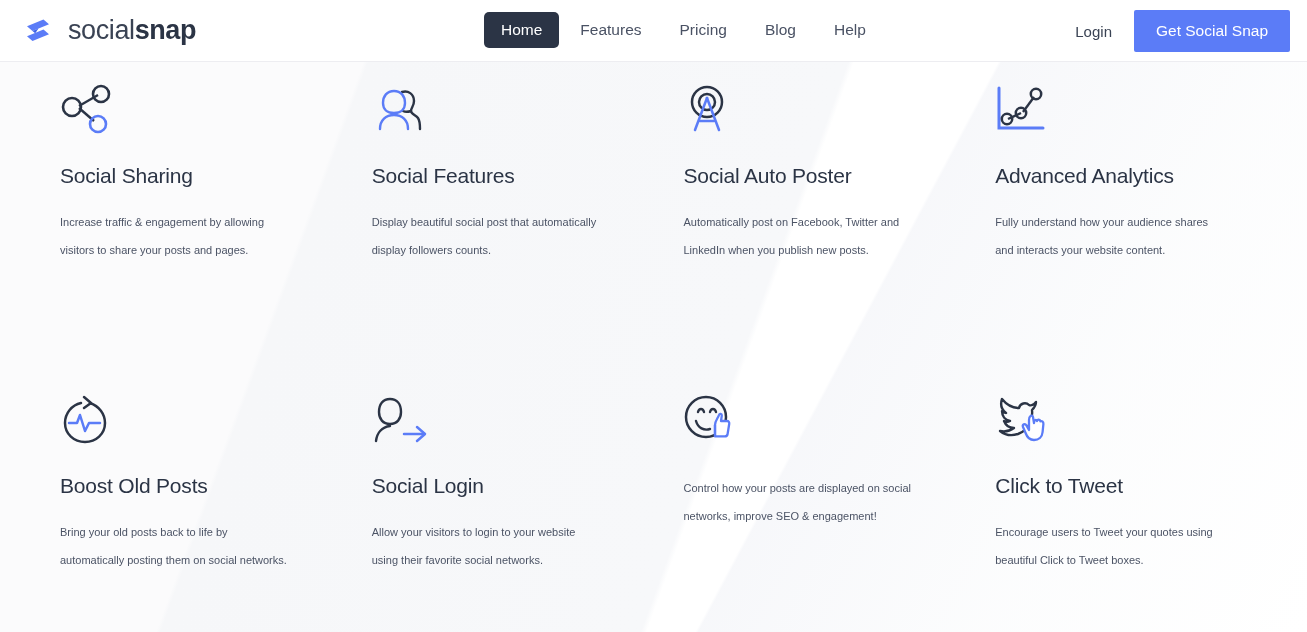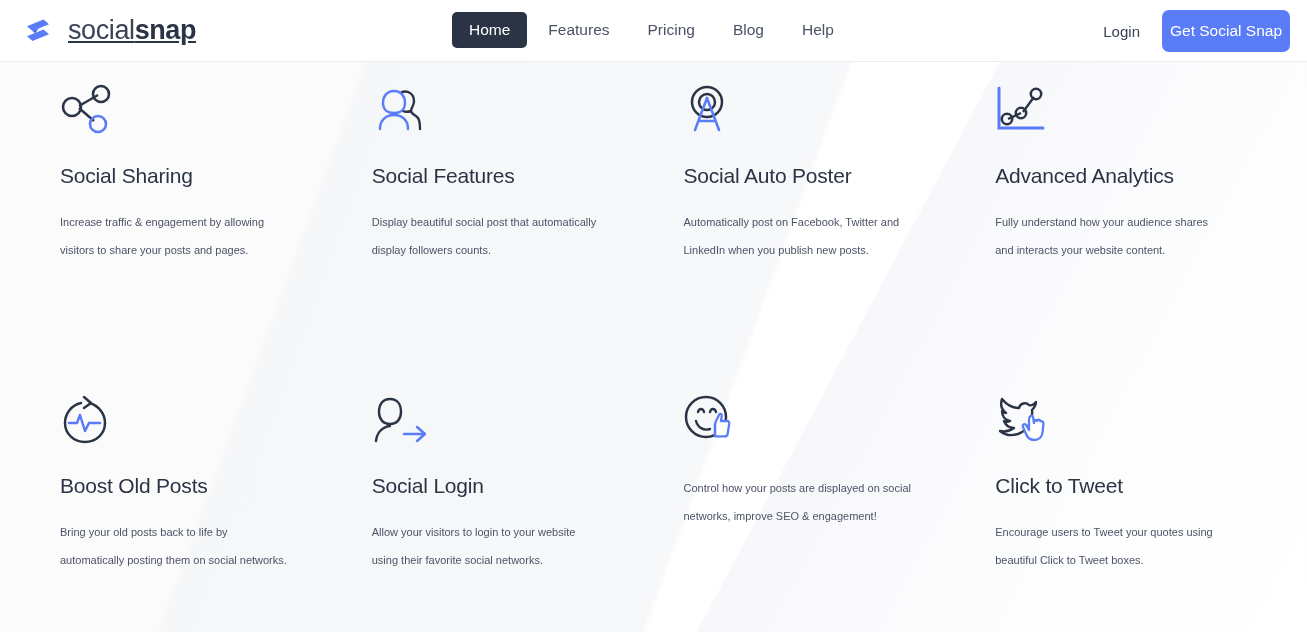--- a/index.html
+++ b/index.html
@@ -65,21 +65,20 @@
     align-items: center;
     gap: 13px;
     margin-left: 3px;
   }
   .brand-mark { width: 34px; height: 34px; display: block; }
   .brand-text {
     font-size: 27px;
     letter-spacing: -0.4px;
     color: #2b3445;
     white-space: nowrap;
-    text-decoration: underline;
   }
   .brand-text .b-light { font-weight: 400; color: #3a4354; }
   .brand-text .b-bold { font-weight: 700; color: #2b3445; }
 
   .nav {
     display: flex;
     align-items: center;
     gap: 4px;
     position: absolute;
     left: 452px;
@@ -90,20 +89,21 @@
     color: #4a5264;
     padding: 9px 17px;
     border-radius: 5px;
     text-decoration: none;
     white-space: nowrap;
     cursor: pointer;
   }
   .nav-item.active {
     background: #2b3445;
     color: #ffffff;
+    margin-left: 32px;
   }
 
   .header-right {
     position: absolute;
     right: 17px;
     top: 0;
     height: 62px;
     display: flex;
     align-items: center;
     gap: 22px;
@@ -114,22 +114,22 @@
     text-decoration: none;
     cursor: pointer;
     white-space: nowrap;
   }
   .cta-button {
     background: #5b7cf7;
     color: #ffffff;
     font-size: 15.5px;
     font-family: "Liberation Sans", sans-serif;
     border: none;
-    border-radius: 7px;
-    padding: 12px 8px;
+    border-radius: 2px;
+    padding: 12px 22px;
     cursor: pointer;
     white-space: nowrap;
   }
 
   
   .features {
     position: relative;
     z-index: 2;
     display: grid;
     grid-template-columns: repeat(4, 1fr);

